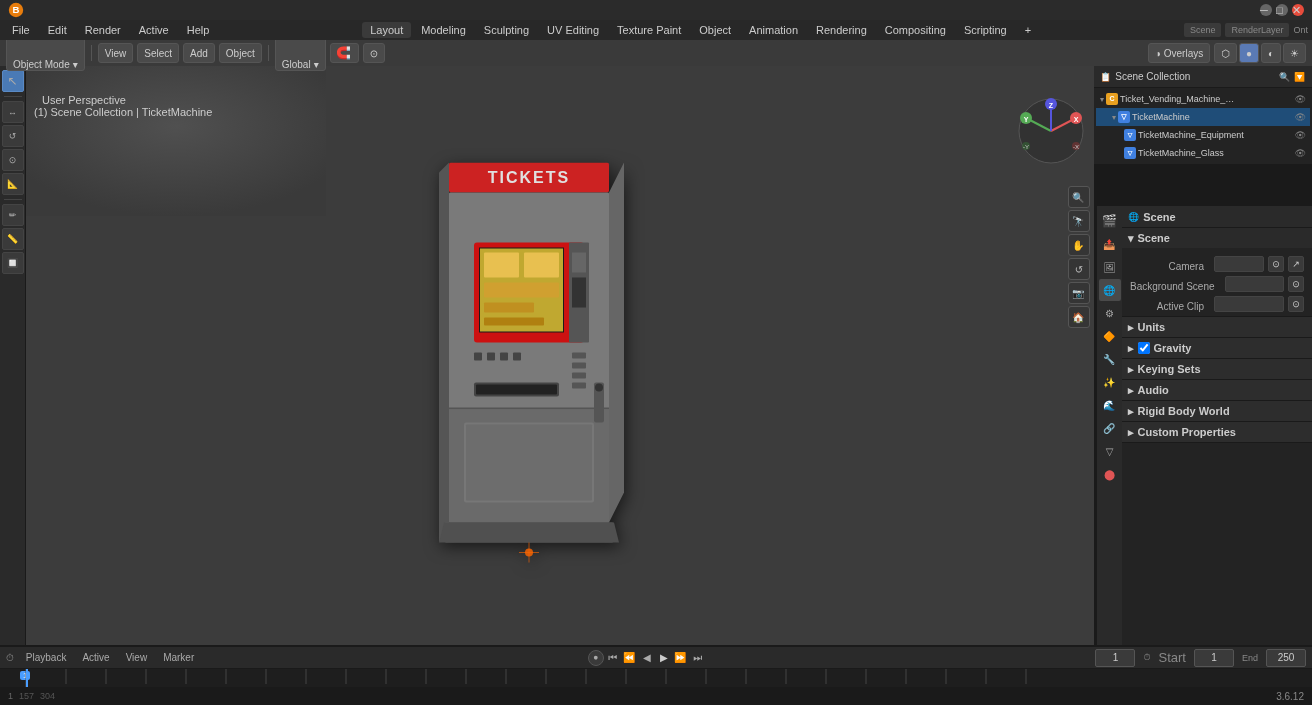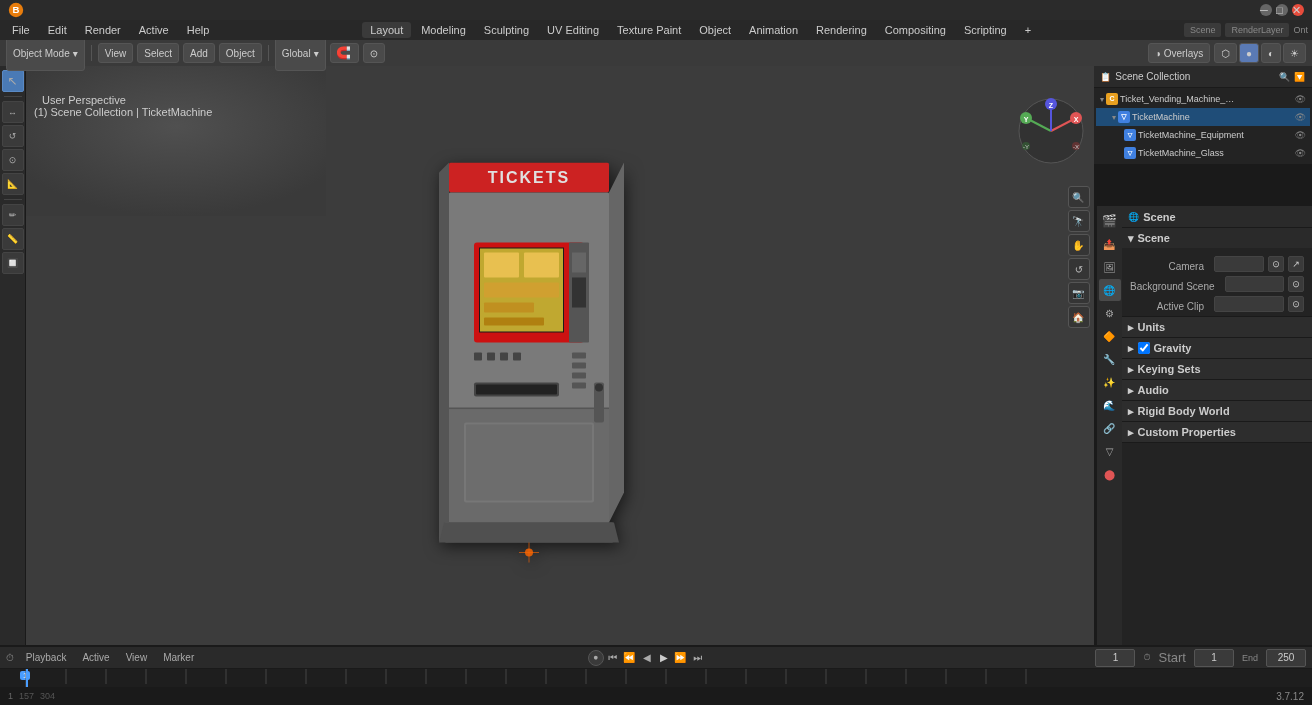--- a/index.html
+++ b/index.html
@@ -101,21 +101,21 @@
     }
     .toolbar-dropdown {
       height: 36px;
       padding: 0 6px;
       background: #4a4a4a;
       border: 1px solid #555;
       border-radius: 3px;
       font-size: 10px;
       color: #ccc;
       display: flex;
-      align-items: center;
+      align-items: flex-end;
       gap: 3px;
       cursor: pointer;
     }
 
     
     #main-layout {
       position: absolute;
       top: 66px;
       left: 0;
       right: 0;
@@ -953,15 +953,15 @@
   </div>
 </div>
 
 <div id="status-bar">
   <div style="display:flex;align-items:center;gap:6px;">
     <span style="font-size:9px;color:#666;">1</span>
     <span style="font-size:9px;color:#555;">157</span>
     <span style="font-size:9px;color:#555;">304</span>
   </div>
   <div style="display:flex;align-items:center;gap:6px;">
-    <span>3.7.12</span>
+    <span>3.6.12</span>
   </div>
 </div>
 
 </body></html>

